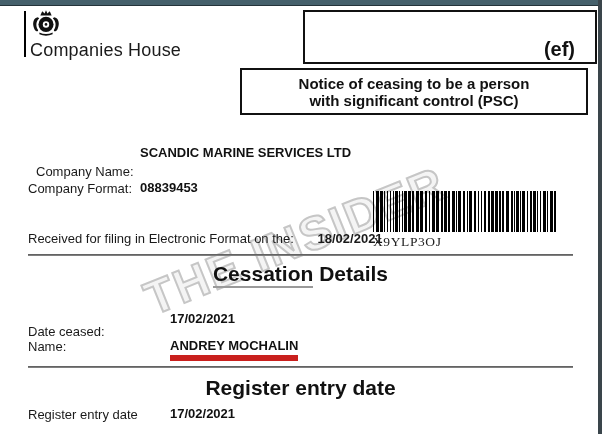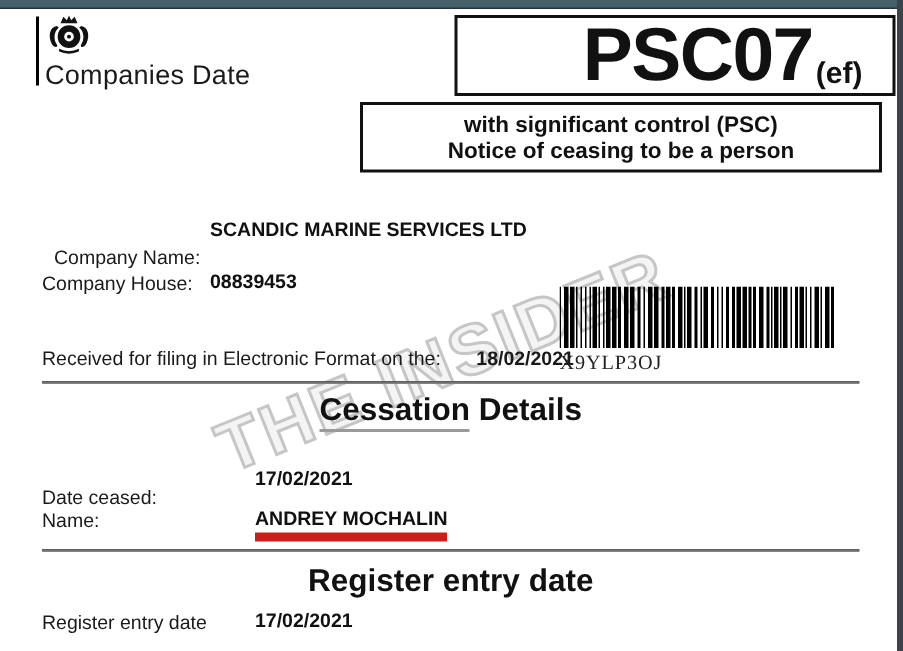--- a/index.html
+++ b/index.html
@@ -74,35 +74,34 @@
       <svg width="34" height="30" viewBox="0 0 36 30">
         <path d="M12 7 L14 2.5 L16.5 5 L18 1.5 L19.5 5 L22 2.5 L24 7 Z" fill="#111"></path>
         <ellipse cx="18" cy="16.5" rx="8" ry="8" fill="#111"></ellipse>
         <circle cx="18" cy="16.5" r="3.4" fill="#fff"></circle>
         <circle cx="18" cy="16.5" r="1.4" fill="#111"></circle>
         <path d="M9.5 9 C4.5 9.5 3 16 5.8 21.5 C7.4 24.3 10 24.6 9.6 22.4 C6.8 18.5 7.4 12.5 10.8 10.2 Z" fill="#111"></path>
         <path d="M26.5 9 C31.5 9.5 33 16 30.2 21.5 C28.6 24.3 26 24.6 26.4 22.4 C29.2 18.5 28.6 12.5 25.2 10.2 Z" fill="#111"></path>
         <path d="M11 25 Q18 28.5 25 25 L25 27 Q18 30 11 27 Z" fill="#111"></path>
       </svg>
     </span>
-    <div class="brand">Companies Date</div>
+    <div class="brand">Companies House</div>
 
     <div class="psc-box">
-      <span class="psc-code">PSC07</span>
       <span class="psc-suffix">(ef)</span>
     </div>
 
     <div class="notice-box">
+      <div>Notice of ceasing to be a person</div>
       <div>with significant control (PSC)</div>
-      <div>Notice of ceasing to be a person</div>
     </div>
 
     <div class="label" style="left:36px; top:164px;">Company Name:</div>
     <div class="value" style="left:140px; top:145px;">SCANDIC MARINE SERVICES LTD</div>
-    <div class="label" style="left:28px; top:181px;">Company House:</div>
+    <div class="label" style="left:28px; top:181px;">Company Format:</div>
     <div class="value" style="left:140px; top:180px;text-align:right;">08839453</div>
 
     <div class="label" style="left:28px; top:231px;">
       <span>Received for filing in Electronic Format on the:</span>
       <span style="font-weight:bold; margin-left:20px;">18/02/2021</span>
     </div>
 
     <div class="barcode">
         <span style="width:1px;margin-right:2px"></span>
         <span style="width:3px;margin-right:1px"></span>

